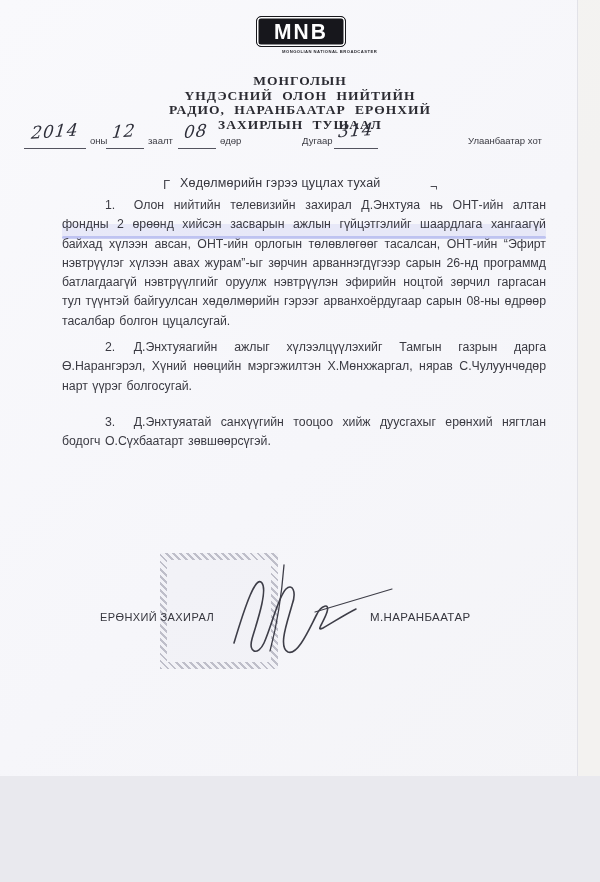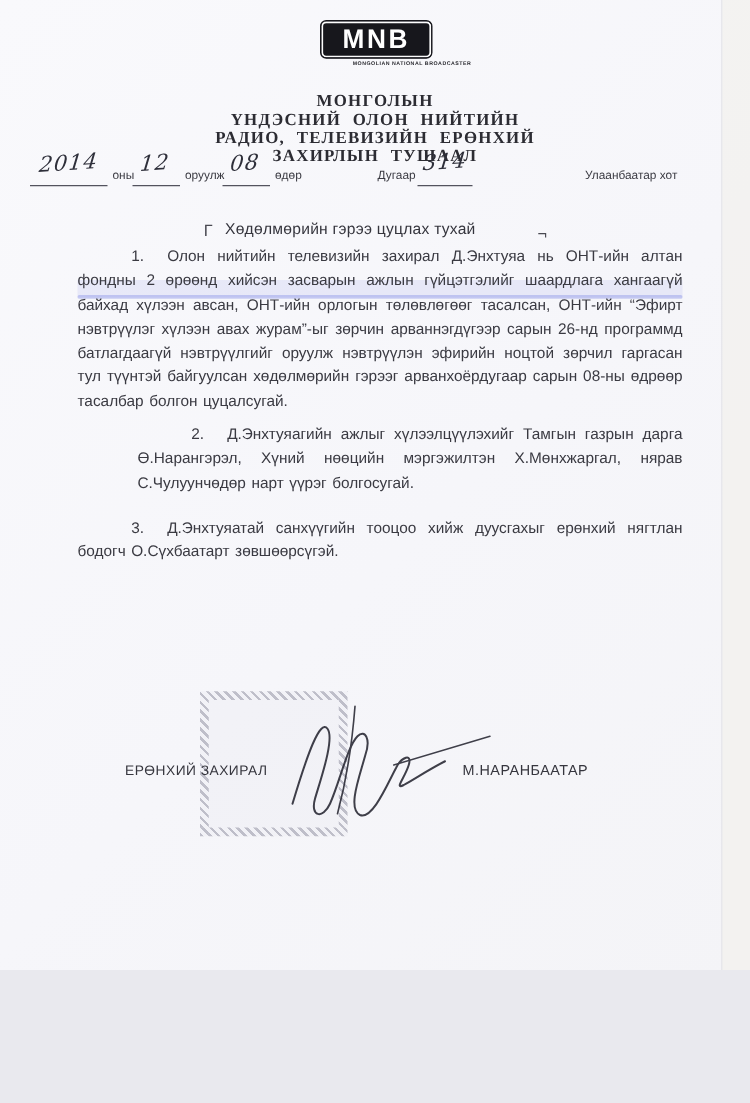--- a/index.html
+++ b/index.html
@@ -59,21 +59,21 @@
   }
 
   
   .body-text{position:absolute;left:62px;top:196px;width:484px;}
   .body-text p{
     margin:0;font-size:12.3px;line-height:19.3px;color:#3a3a42;
     text-align:justify;text-indent:43px;white-space:pre-wrap;word-spacing:1px;
   }
   .body-text p.preamble{margin-bottom:13px;}
   .body-text p.item-1{margin-bottom:7px;}
-  .body-text p.item-2{margin-bottom:17px;margin-left:48px;}
+  .body-text p.item-2{margin-bottom:17px;}
 
   
   .artifact-wash{position:absolute;left:62px;top:224px;width:484px;height:14px;background:rgba(95,110,225,0.10);}
   .artifact-line{position:absolute;left:62px;top:236px;width:484px;height:3px;background:rgba(95,110,225,0.30);border-radius:2px;}
 
   
   .stamp{
     position:absolute;left:160px;top:553px;width:118px;height:116px;
     border:7px solid;box-sizing:border-box;
     border-image:repeating-linear-gradient(45deg,rgba(148,148,164,0.55) 0 2px,rgba(148,148,164,0) 2px 5px) 7;
@@ -100,32 +100,32 @@
   <div class="logo-wrap">
     <div class="logo-box">
       <span class="logo-text">MNB</span>
     </div>
     <div class="logo-sub">MONGOLIAN NATIONAL BROADCASTER</div>
   </div>
 
   <div class="org-title">
     <div>МОНГОЛЫН</div>
     <div>ҮНДЭСНИЙ ОЛОН НИЙТИЙН</div>
-    <div>РАДИО, ТЕЛЕВИЗИЙН ЕРӨНХИЙ</div>
+    <div>РАДИО, НАРАНБААТАР ЕРӨНХИЙ</div>
     <div>ЗАХИРЛЫН ТУШААЛ</div>
   </div>
 
   <div class="meta">
     <span class="hw" style="left:26px;top:121px;width:58px;">2014</span>
     <span class="hw-line" style="left:24px;top:148px;width:62px;"></span>
     <span class="meta-label" style="left:90px;top:135px;text-align:right;">оны</span>
 
     <span class="hw" style="left:106px;top:121px;width:36px;">12</span>
     <span class="hw-line" style="left:106px;top:148px;width:38px;"></span>
-    <span class="meta-label" style="left:148px;top:135px;">оруулж</span>
+    <span class="meta-label" style="left:148px;top:135px;">заалт</span>
 
     <span class="hw" style="left:178px;top:121px;width:36px;">08</span>
     <span class="hw-line" style="left:178px;top:148px;width:38px;"></span>
     <span class="meta-label" style="left:220px;top:135px;">өдөр</span>
 
     <span class="meta-label" style="left:302px;top:135px;">Дугаар</span>
     <span class="hw" style="left:336px;top:120px;width:40px;">314</span>
     <span class="hw-line" style="left:334px;top:148px;width:44px;"></span>
 
     <span class="meta-label" style="left:468px;top:135px;">Улаанбаатар хот</span>

